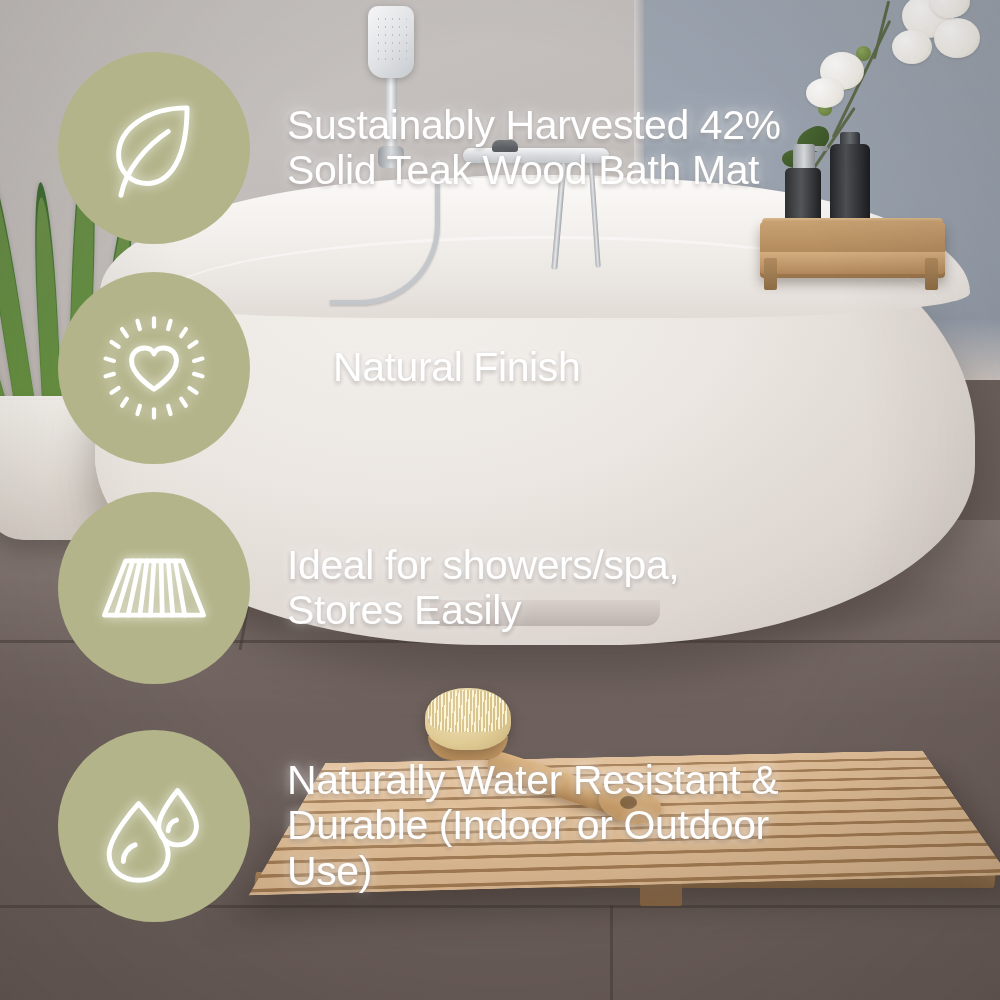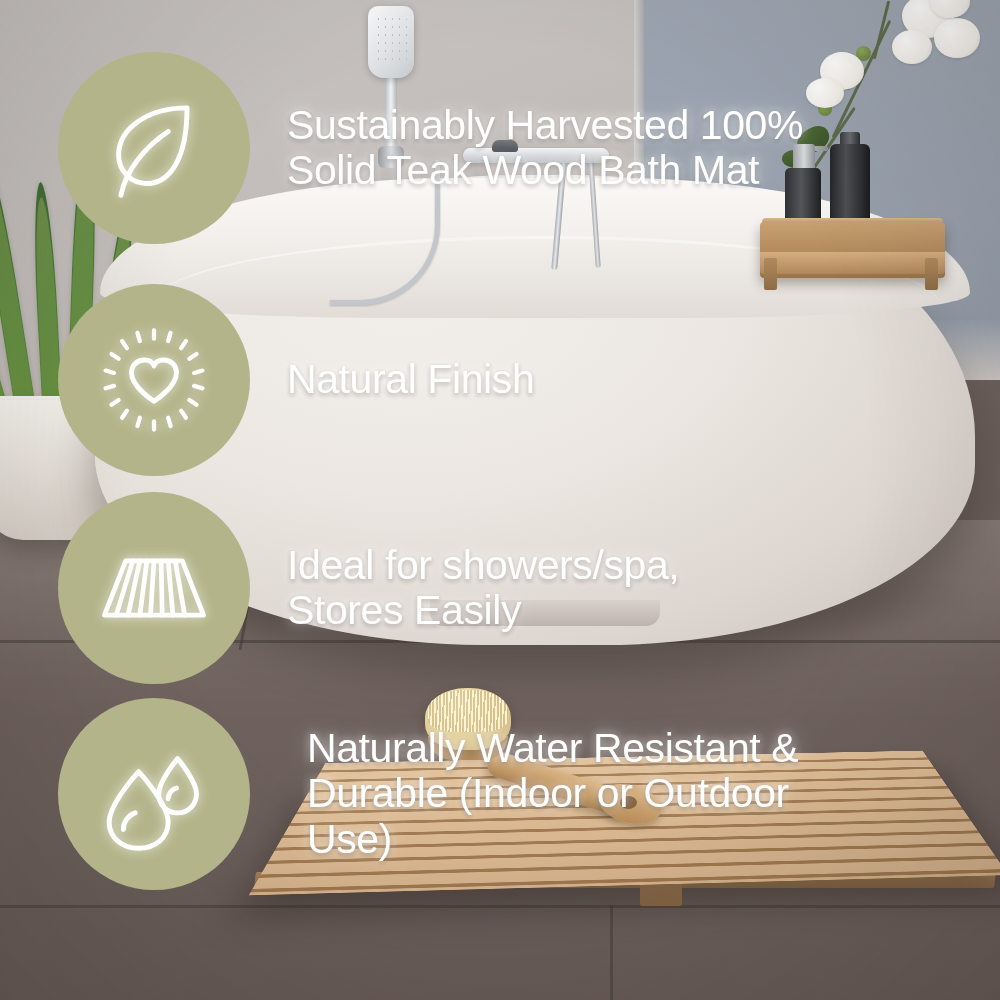--- a/index.html
+++ b/index.html
@@ -166,23 +166,23 @@
              background:#7e5f3c; border-radius:50%; }
 
   
   .grade { position:absolute; inset:0; pointer-events:none;
              background:radial-gradient(ellipse at 50% 45%, rgba(0,0,0,0) 52%, rgba(30,22,18,.16) 100%); }
 
   
   .features { position:absolute; inset:0; }
   .feature { position:absolute; left:58px; display:flex; align-items:center; }
   .f1 { top:52px; }
-  .f2 { top:284px; }
+  .f2 { top:272px;gap:46px; }
   .f3 { top:492px;justify-content:flex-end; }
-  .f4 { top:698px;gap:20px; }
+  .f4 { top:730px; }
 
   .badge { position:relative; width:192px; height:192px; border-radius:50%;
            background:#b3b489; flex:0 0 192px;
            display:flex; align-items:center; justify-content:center; }
   .badge svg { width:118px; height:118px; display:block;
            filter:drop-shadow(0 0 6px rgba(255,255,255,.75)); }
 
   .ftext { margin-left:37px; color:#ffffff; font-weight:400;
            font-size:41px; line-height:1.11; letter-spacing:-.4px;
            white-space:pre-line;
@@ -286,21 +286,21 @@
 
     <div class="feature f1">
       <div class="badge">
         <svg viewBox="0 0 100 100">
           <g fill="none" stroke="#ffffff" stroke-width="4.2" stroke-linecap="round" stroke-linejoin="round">
             <path d="M78 16 C44 16 20 34 20 56 C20 70 31 80 44 80 C64 80 78 58 78 16 Z"></path>
             <path d="M22 90 C26 68 44 48 62 36"></path>
           </g>
         </svg>
       </div>
-      <div class="ftext">Sustainably Harvested 100%
+      <div class="ftext">Sustainably Harvested 42%
 Solid Teak Wood Bath Mat</div>
     </div>
 
     <div class="feature f2">
       <div class="badge">
         <svg viewBox="0 0 100 100">
           <g fill="none" stroke="#ffffff" stroke-width="4.2" stroke-linecap="round" stroke-linejoin="round">
             <path d="M50 68 C50 68 31 56 31 44 C31 37 36 33 42 33 C46 33 49 35 50 38
                      C51 35 54 33 58 33 C64 33 69 37 69 44 C69 56 50 68 50 68 Z"></path>
           </g>

